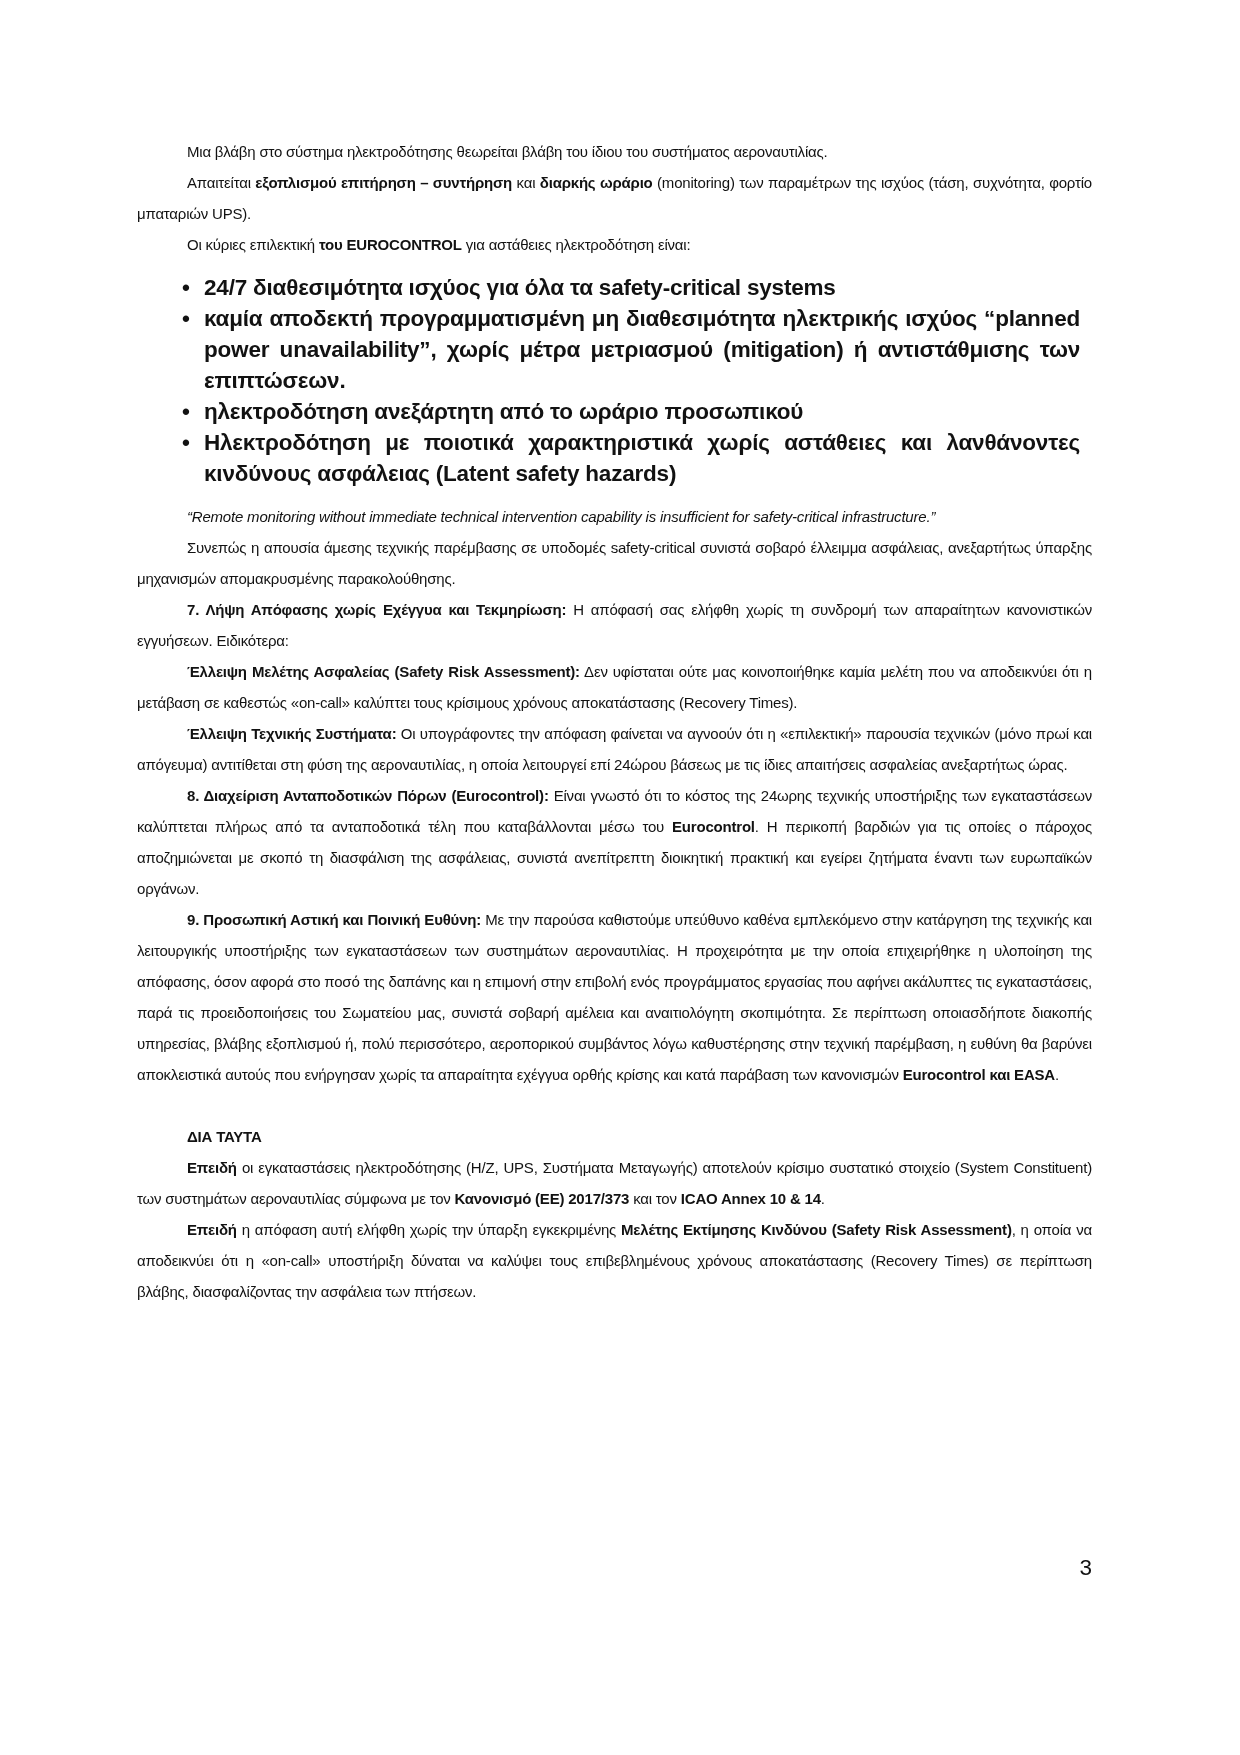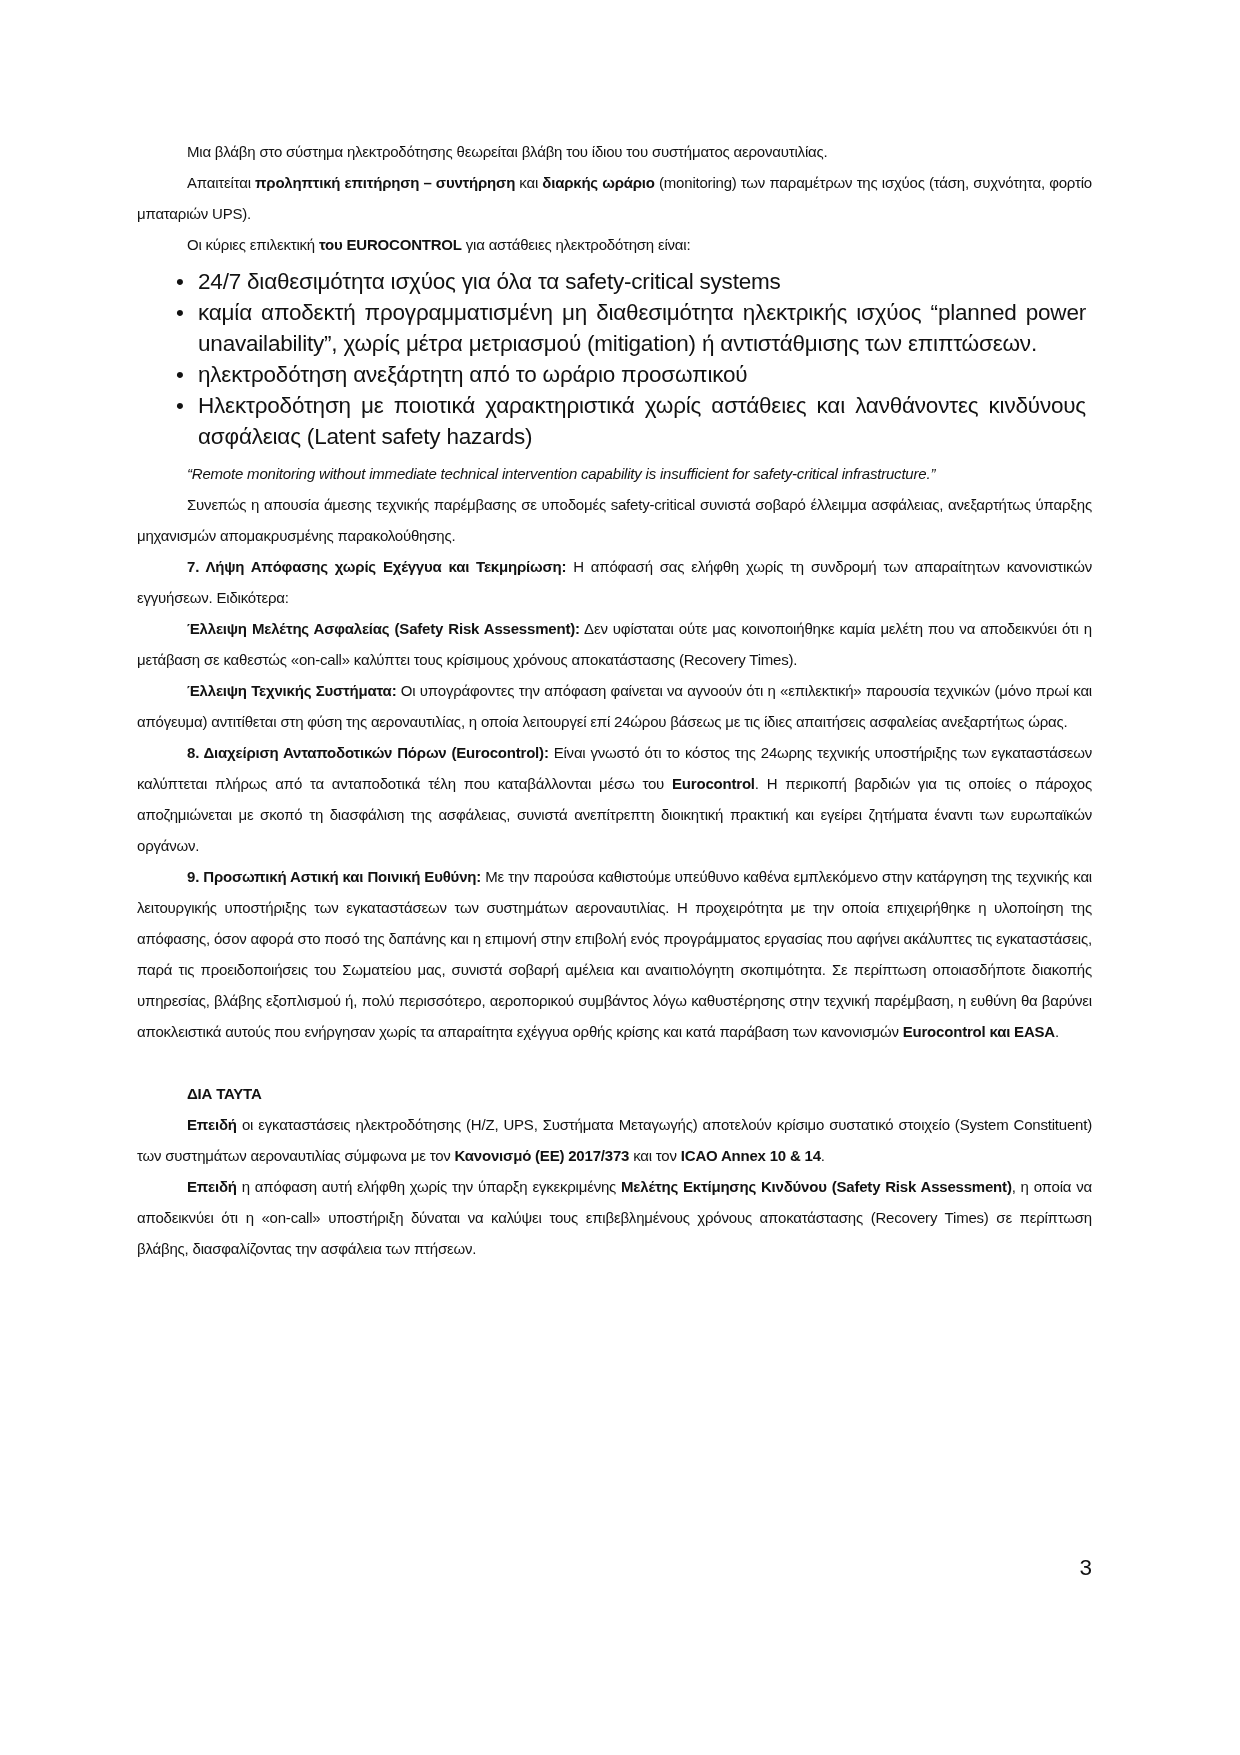--- a/index.html
+++ b/index.html
@@ -25,23 +25,24 @@
   .content p {
     margin: 0;
     font-size: 15px;
     line-height: 31px;
     text-align: justify;
     letter-spacing: -0.2px;
   }
   p.indent { text-indent: 50px; }
   p.gap { margin-top: 31px; }
   ul.bullets {
-    margin: 6px;
+    margin: 12px;
     padding: 0 0 0 55px;
     list-style: none;
+    font-weight: bold;
   }
   ul.bullets li {
     position: relative;
     font-size: 22.5px;
     line-height: 31px;
     text-align: justify;
     letter-spacing: -0.2px;
   }
   ul.bullets li::before {
     content: "\2022";
@@ -60,21 +61,21 @@
     color: #121212;
     font-family: "Liberation Sans", sans-serif;
   }
 </style>
 </head>
 <body>
 
 <div class="page">
   <div class="content">
       <p class="indent"><span>Μια βλάβη στο σύστημα ηλεκτροδότησης θεωρείται βλάβη του ίδιου του συστήματος αεροναυτιλίας.</span></p>
-      <p class="indent"><span>Απαιτείται </span><span class="b">προληπτική επιτήρηση – συντήρηση</span><span> και </span><span class="b">διαρκής ωράριο</span><span> (monitoring) των παραμέτρων της ισχύος (τάση, συχνότητα, φορτίο μπαταριών UPS).</span></p>
+      <p class="indent"><span>Απαιτείται </span><span class="b">εξοπλισμού επιτήρηση – συντήρηση</span><span> και </span><span class="b">διαρκής ωράριο</span><span> (monitoring) των παραμέτρων της ισχύος (τάση, συχνότητα, φορτίο μπαταριών UPS).</span></p>
       <p class="indent"><span>Οι κύριες επιλεκτική </span><span class="b">του EUROCONTROL</span><span> για αστάθειες ηλεκτροδότηση είναι:</span></p>
       <ul class="bullets">
         <li><span>24/7 διαθεσιμότητα ισχύος για όλα τα safety-critical systems</span></li>
         <li><span>καμία αποδεκτή προγραμματισμένη μη διαθεσιμότητα ηλεκτρικής ισχύος “planned power unavailability”, χωρίς μέτρα μετριασμού (mitigation) ή αντιστάθμισης των επιπτώσεων.</span></li>
         <li><span>ηλεκτροδότηση ανεξάρτητη από το ωράριο προσωπικού</span></li>
         <li><span>Ηλεκτροδότηση με ποιοτικά χαρακτηριστικά χωρίς αστάθειες και λανθάνοντες κινδύνους ασφάλειας (Latent safety hazards)</span></li>
       </ul>
       <p class="indent"><span class="i">“Remote monitoring without immediate technical intervention capability is insufficient for safety-critical infrastructure.”</span></p>
       <p class="indent"><span>Συνεπώς η απουσία άμεσης τεχνικής παρέμβασης σε υποδομές safety-critical συνιστά σοβαρό έλλειμμα ασφάλειας, ανεξαρτήτως ύπαρξης μηχανισμών απομακρυσμένης παρακολούθησης.</span></p>
       <p class="indent"><span class="b">7. Λήψη Απόφασης χωρίς Εχέγγυα και Τεκμηρίωση:</span><span> Η απόφασή σας ελήφθη χωρίς τη συνδρομή των απαραίτητων κανονιστικών εγγυήσεων. Ειδικότερα:</span></p>

